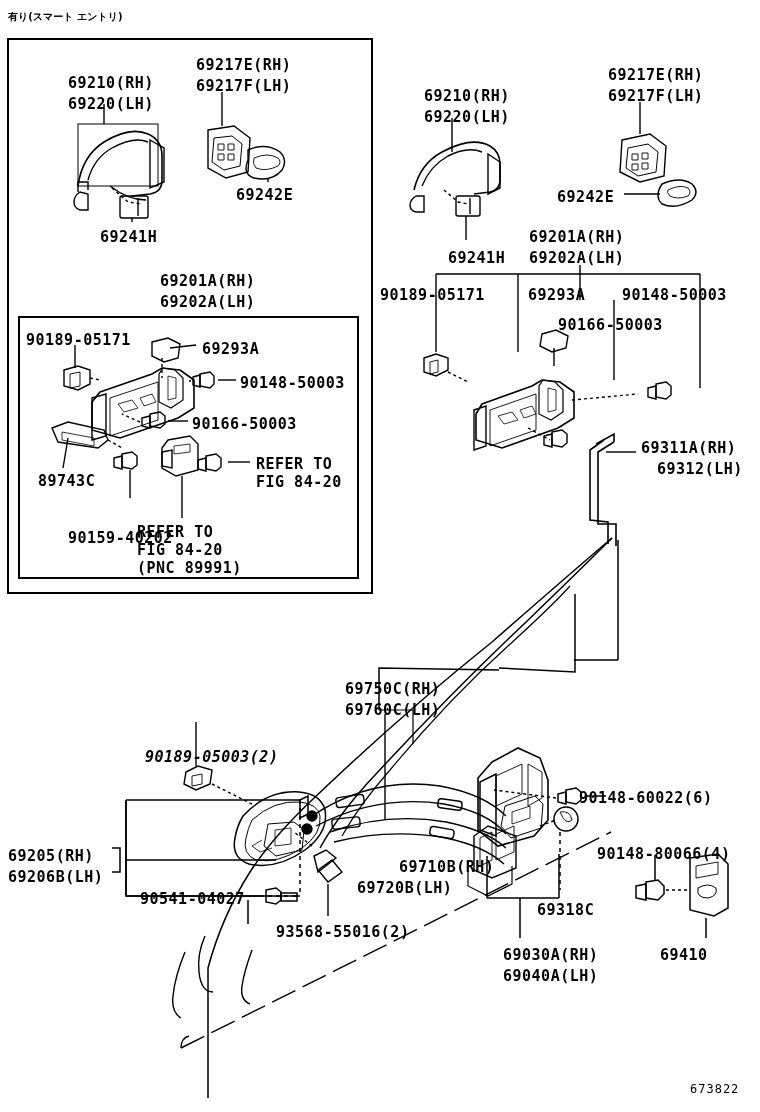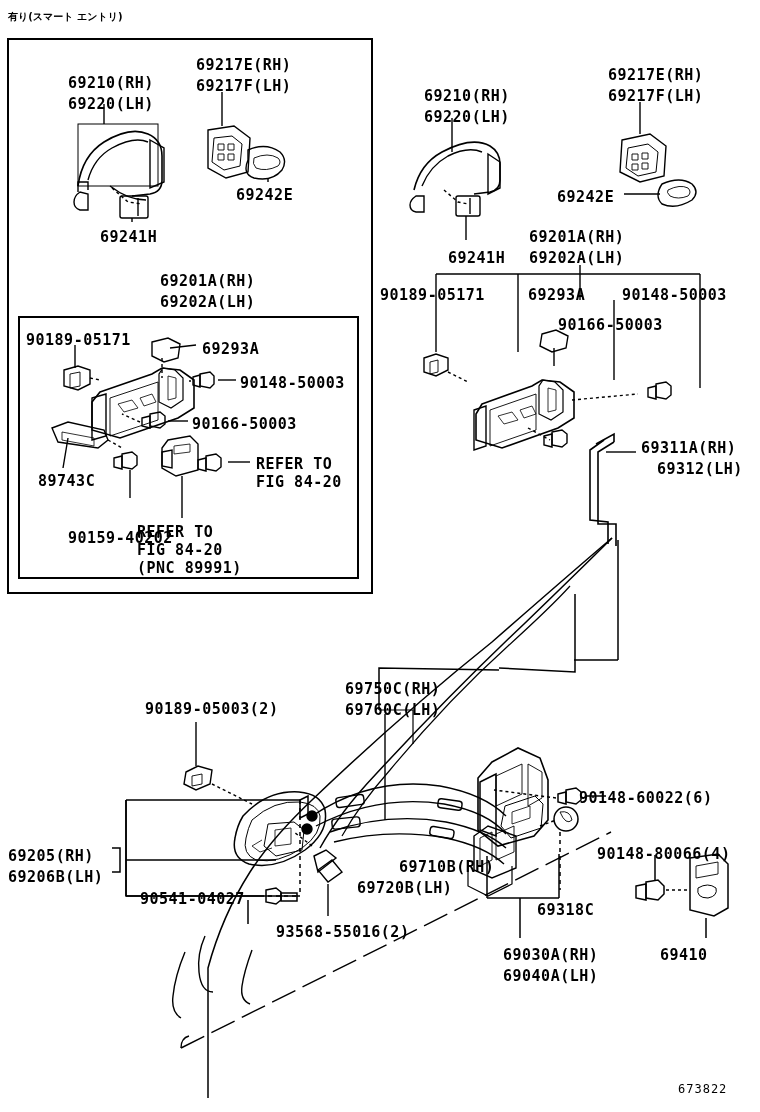--- a/index.html
+++ b/index.html
@@ -13,21 +13,21 @@
     font-family:"DejaVu Sans Mono","Liberation Mono",monospace;
     font-size:15px;font-weight:bold;letter-spacing:0.5px;
     white-space:pre;line-height:19px;color:#000;
   }
   .jp{
     position:absolute;font-family:"DejaVu Sans","Liberation Sans",sans-serif;
     font-size:10px;font-weight:600;white-space:pre;color:#000;
   }
   .code{
     position:absolute;font-family:"DejaVu Sans Mono","Liberation Mono",monospace;
-    font-size:12px;letter-spacing:1px;color:#000;
+    font-size:12px;letter-spacing:1px;color:#000;margin-left:12px;
   }
   .box{position:absolute;border:2px solid #000;box-sizing:border-box;}
   .box.inner{border-width:2px;}
   svg.layer{position:absolute;left:0;top:0;width:760px;height:1112px;pointer-events:none;}
   .ln{stroke:#000;fill:none;}
 </style>
 </head>
 <body>
 
 <div class="box" style="left:7px;top:38px;width:366px;height:556px;"></div>
@@ -325,21 +325,21 @@
 <div class="lbl" style="left:448px;top:249px;">69241H</div>
 <div class="lbl" style="left:380px;top:286px;">90189-05171</div>
 <div class="lbl" style="left:528px;top:286px;">69293A</div>
 <div class="lbl" style="left:622px;top:286px;">90148-50003</div>
 <div class="lbl" style="left:558px;top:316px;">90166-50003</div>
 <div class="lbl" style="left:641px;top:439px;">69311A(RH)</div>
 <div class="lbl" style="left:641px;top:460px;margin-left:16px;">69312(LH)</div>
 
 <div class="lbl" style="left:345px;top:680px;">69750C(RH)</div>
 <div class="lbl" style="left:345px;top:701px;">69760C(LH)</div>
-<div class="lbl" style="left:145px;top:700px;">90189-05003(2)</div>
+<div class="lbl" style="left:145px;top:748px;font-style:italic;">90189-05003(2)</div>
 <div class="lbl" style="left:579px;top:789px;">90148-60022(6)</div>
 <div class="lbl" style="left:597px;top:845px;">90148-80066(4)</div>
 <div class="lbl" style="left:8px;top:847px;">69205(RH)</div>
 <div class="lbl" style="left:8px;top:868px;">69206B(LH)</div>
 <div class="lbl" style="left:140px;top:890px;">90541-04027</div>
 <div class="lbl" style="left:357px;top:858px;margin-left:42px;">69710B(RH)</div>
 <div class="lbl" style="left:357px;top:879px;">69720B(LH)</div>
 <div class="lbl" style="left:276px;top:923px;">93568-55016(2)</div>
 <div class="lbl" style="left:537px;top:901px;">69318C</div>
 <div class="lbl" style="left:503px;top:946px;">69030A(RH)</div>

